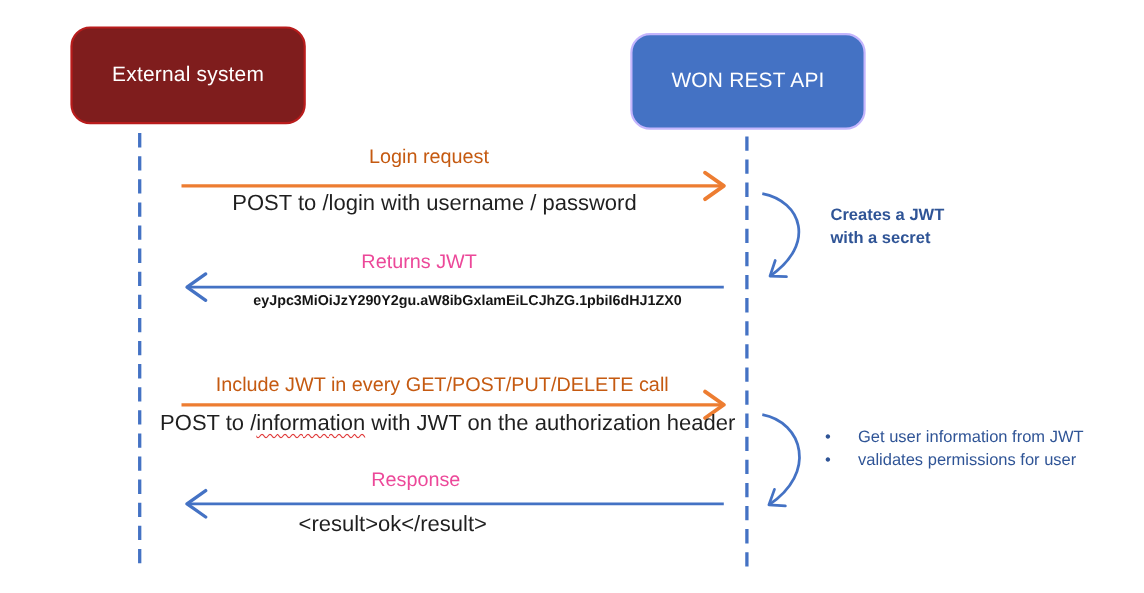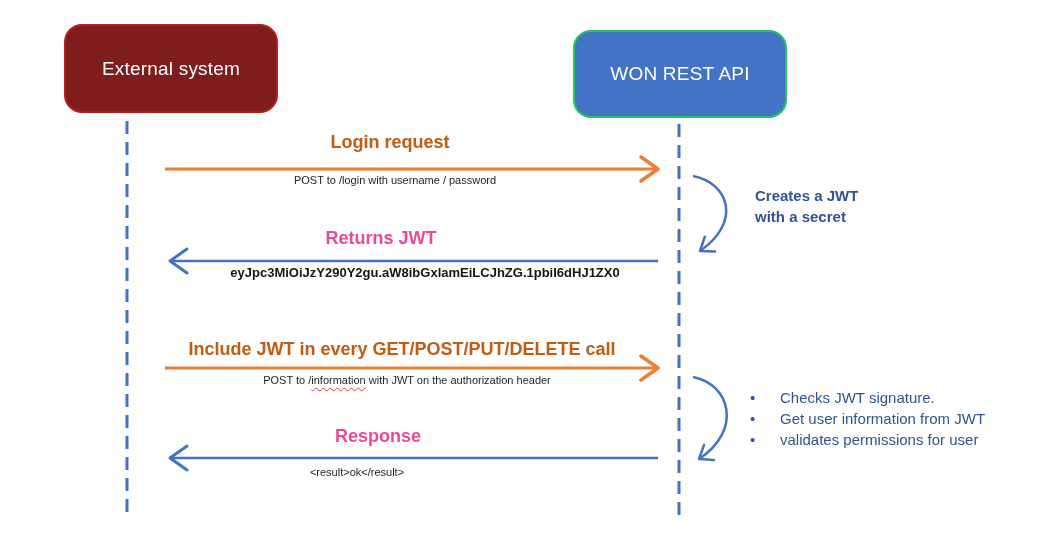--- a/index.html
+++ b/index.html
@@ -36,35 +36,35 @@
     left: 21px; top: 24px;
     width: 214px; height: 89px;
     background: #7f1d1d;
     border: 2px solid #b91c1c;
     margin-left: 43px;
   }
   .actor-blue {
     left: 573px; top: 30px;
     width: 214px; height: 88px;
     background: #4472C4;
-    border: 2px solid #22c55e;
+    border: 2px solid #c4b5fd;
   }
   .msg-title {
     position: absolute;
     transform: translateX(-50%);
-    font-weight: bold;
+    font-weight: normal;
     font-size: 18px;
     white-space: nowrap;
   }
   .msg-title.orange { color: #C55A11; }
   .msg-title.blue   { color: #ec4899; }
   .msg-detail {
     position: absolute;
     transform: translateX(-50%);
-    font-size: 11px;
+    font-size: 20px;
     color: #1f1f1f;
     white-space: nowrap;
   }
   .msg-detail.token {
     font-size: 13px;
     font-weight: bold;
     color: #151515;
   }
   .squiggle {
     text-decoration: underline;
@@ -153,18 +153,17 @@
   <div class="msg-detail" style="left:407px; top:374px;">
     <span>POST to /</span><span class="squiggle">information</span><span> with JWT on the authorization header</span>
   </div>
 
   <div class="msg-title blue" style="left:378px; top:426px;">Response</div>
   <div class="msg-detail" style="left:357px; top:466px;">&lt;result&gt;ok&lt;/result&gt;</div>
 
   <div class="note-create-jwt">Creates a JWT with a secret</div>
 
   <ul class="note-steps">
-    <li>Checks JWT signature.</li>
     <li>Get user information from JWT</li>
     <li>validates permissions for user</li>
   </ul>
 
 </div>
 
 </body></html>

